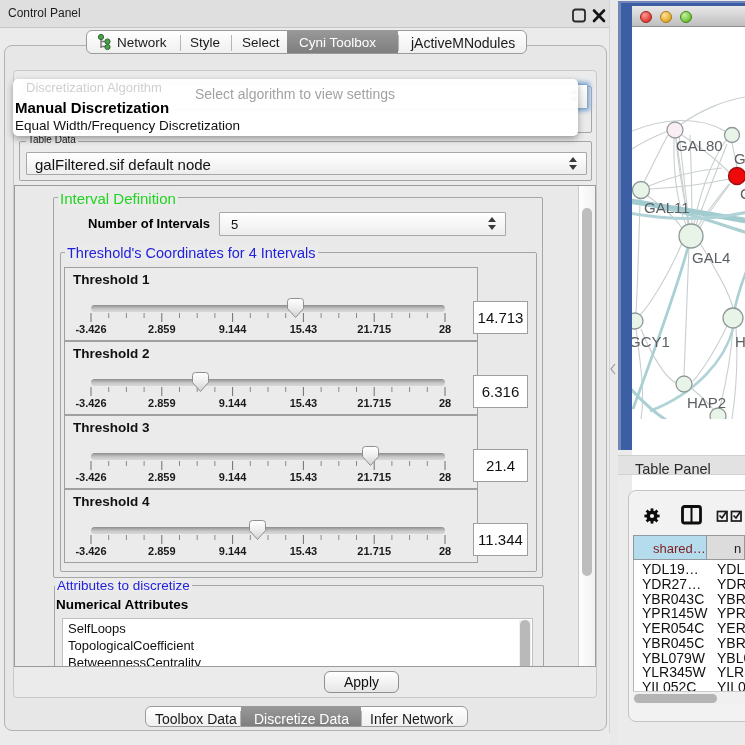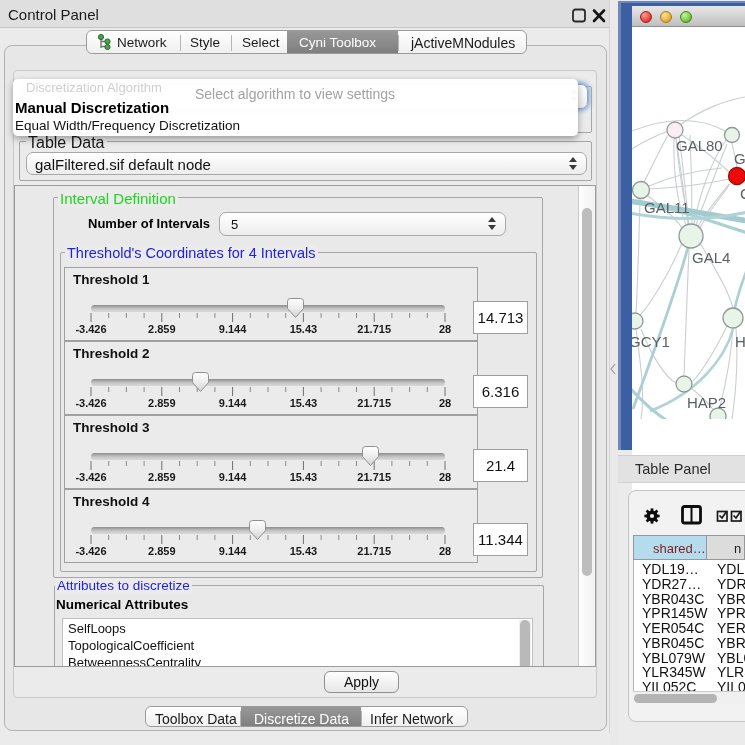--- a/index.html
+++ b/index.html
@@ -1,37 +1,37 @@
 <!DOCTYPE html>
 <html><head><meta charset="utf-8"><style>
 * { margin:0; padding:0; box-sizing:border-box; }
 html,body { width:745px; height:745px; font-family:"Liberation Sans", sans-serif; background:#ebebeb; overflow:hidden; }
 #root { position:absolute; left:0; top:0; width:745px; height:745px; }
 .abs { position:absolute; }
 
 
 #cpwin { position:absolute; left:0; top:0; width:610px; height:733px; background:#ebebeb; }
 #cptitle { position:absolute; left:0; top:0; width:610px; height:28px; background:#dfdfdf; border-bottom:1px solid #c6c6c6; }
-#cptitle span { position:absolute; left:8px; top:6px; font-size:15px; color:#1c1c1c; }
+#cptitle span { position:absolute; left:8px; top:6px; font-size:12px; color:#1c1c1c; }
 
 #container { position:absolute; left:4px; top:45px; width:603px; height:686px; background:#e7e7e7; border:1px solid #b2b2b2; border-radius:8px; }
 #innerpanel { position:absolute; left:13px; top:70px; width:584px; height:628px; background:#ebebeb; border:1px solid #c9c9c9; border-radius:4px; }
 
 
 #toptabs { position:absolute; left:86px; top:30px; width:441px; height:24px; background:linear-gradient(#ffffff,#efefef); border:1px solid #9b9b9b; border-radius:6px; }
 .tsep { position:absolute; top:4px; width:1px; height:16px; background:#b5b5b5; }
 #seltab { position:absolute; left:200px; top:0px; width:111px; height:22px; background:linear-gradient(#989898,#7f7f7f); }
 .tabtext { position:absolute; top:4px; font-size:13.5px; color:#1a1a1a; }
 
 
 .group { position:absolute; border:1px solid #a6a6a6; border-radius:2px; }
-.gtitle { position:absolute; top:-8px; font-size:16px; background:#ebebeb; padding:0 2px; }
-
-
-.combo { position:absolute; background:linear-gradient(#ffffff,#ededed); border:1px solid #a8a8a8; border-radius:7px; font-size:13px; color:#111; }
+.gtitle { position:absolute; top:-8px; font-size:10px; background:#ebebeb; padding:0 2px; }
+
+
+.combo { position:absolute; background:linear-gradient(#ffffff,#ededed); border:1px solid #a8a8a8; border-radius:1px; font-size:13px; color:#111; }
 .combo .ct { position:absolute; left:11px; top:4px; }
 .spin { position:absolute; right:9px; top:4px; width:8px; }
 .spin .up { width:0;height:0;border-left:4px solid transparent;border-right:4px solid transparent;border-bottom:5px solid #3a3a3a; margin-bottom:2.5px; }
 .spin .dn { width:0;height:0;border-left:4px solid transparent;border-right:4px solid transparent;border-top:5px solid #3a3a3a; }
 
 
 #scrollpanel { position:absolute; left:14px; top:185px; width:582px; height:482px; background:#e9e9e9; border:1px solid #9b9b9b; overflow:hidden; }
 #vsb { position:absolute; left:563px; top:0px; width:18px; height:480px; background:linear-gradient(90deg,#fdfdfd,#f2f2f2); border-left:1px solid #c9c9c9; }
 #vsbthumb { position:absolute; left:3px; top:22px; width:10px; height:368px; background:#bdbdbd; border-radius:5px; }
 
@@ -57,21 +57,21 @@
 
 #popup { position:absolute; left:13px; top:79px; width:565px; height:57px; background:rgba(255,255,255,0.97); border-radius:5px; box-shadow:0 3px 7px rgba(0,0,0,0.35); }
 
 
 #gap { position:absolute; left:610px; top:0; width:8px; height:745px; background:#e9e9e9; }
 #netwin { position:absolute; left:618px; top:1px; width:127px; height:449px; background:#3c5fa3; }
 #nettb { position:absolute; left:14px; top:5px; width:113px; height:21px; background:linear-gradient(#e8e8e8,#bfbfbf); border-bottom:1px solid #8f8f8f; }
 .tl { position:absolute; top:5px; width:12px; height:12px; border-radius:50%; }
 #netcanvaswrap { position:absolute; left:14px; top:26px; width:113px; height:503px; background:#ffffff; overflow:hidden; }
 
-#tpbar { position:absolute; left:618px; top:455px; width:127px; height:28px; background:#e2e2e2; border-top:1px solid #cfcfcf; border-bottom:1px solid #d2d2d2; }
+#tpbar { position:absolute; left:618px; top:455px; width:127px; height:20px; background:#e2e2e2; border-top:1px solid #cfcfcf; border-bottom:1px solid #d2d2d2; }
 #tpbar span { position:absolute; left:17px; top:5px; font-size:14.5px; color:#2a2a2a; }
 #tablewin { position:absolute; left:628px; top:490px; width:130px; height:232px; background:#f2f2f2; border:1px solid #c4c4c4; border-radius:8px; }
 #thead1 { position:absolute; left:633px; top:535px; width:74px; height:25px; background:#b5dcec; border:1px solid #8f9ba1; }
 #thead2 { position:absolute; left:707px; top:535px; width:38px; height:25px; background:#dcdcdc; border:1px solid #989898; border-left:none; }
 #tbody { position:absolute; left:633px; top:560px; width:112px; height:131px; background:#ffffff; border-left:1px solid #b5b5b5; }
 .trow { position:absolute; left:0; width:112px; height:15px; font-size:14px; color:#111; }
 .trow .c1 { position:absolute; left:8px;text-align:center; }
 .trow .c2 { position:absolute; left:83px; }
 #hsb { position:absolute; left:633px; top:691px; width:112px; height:13px; background:#f0f0f0; border-top:1px solid #cccccc; }
 #hsbthumb { position:absolute; left:1px; top:2px; width:83px; height:9px; background:#b4b4b4; border-radius:5px; }

